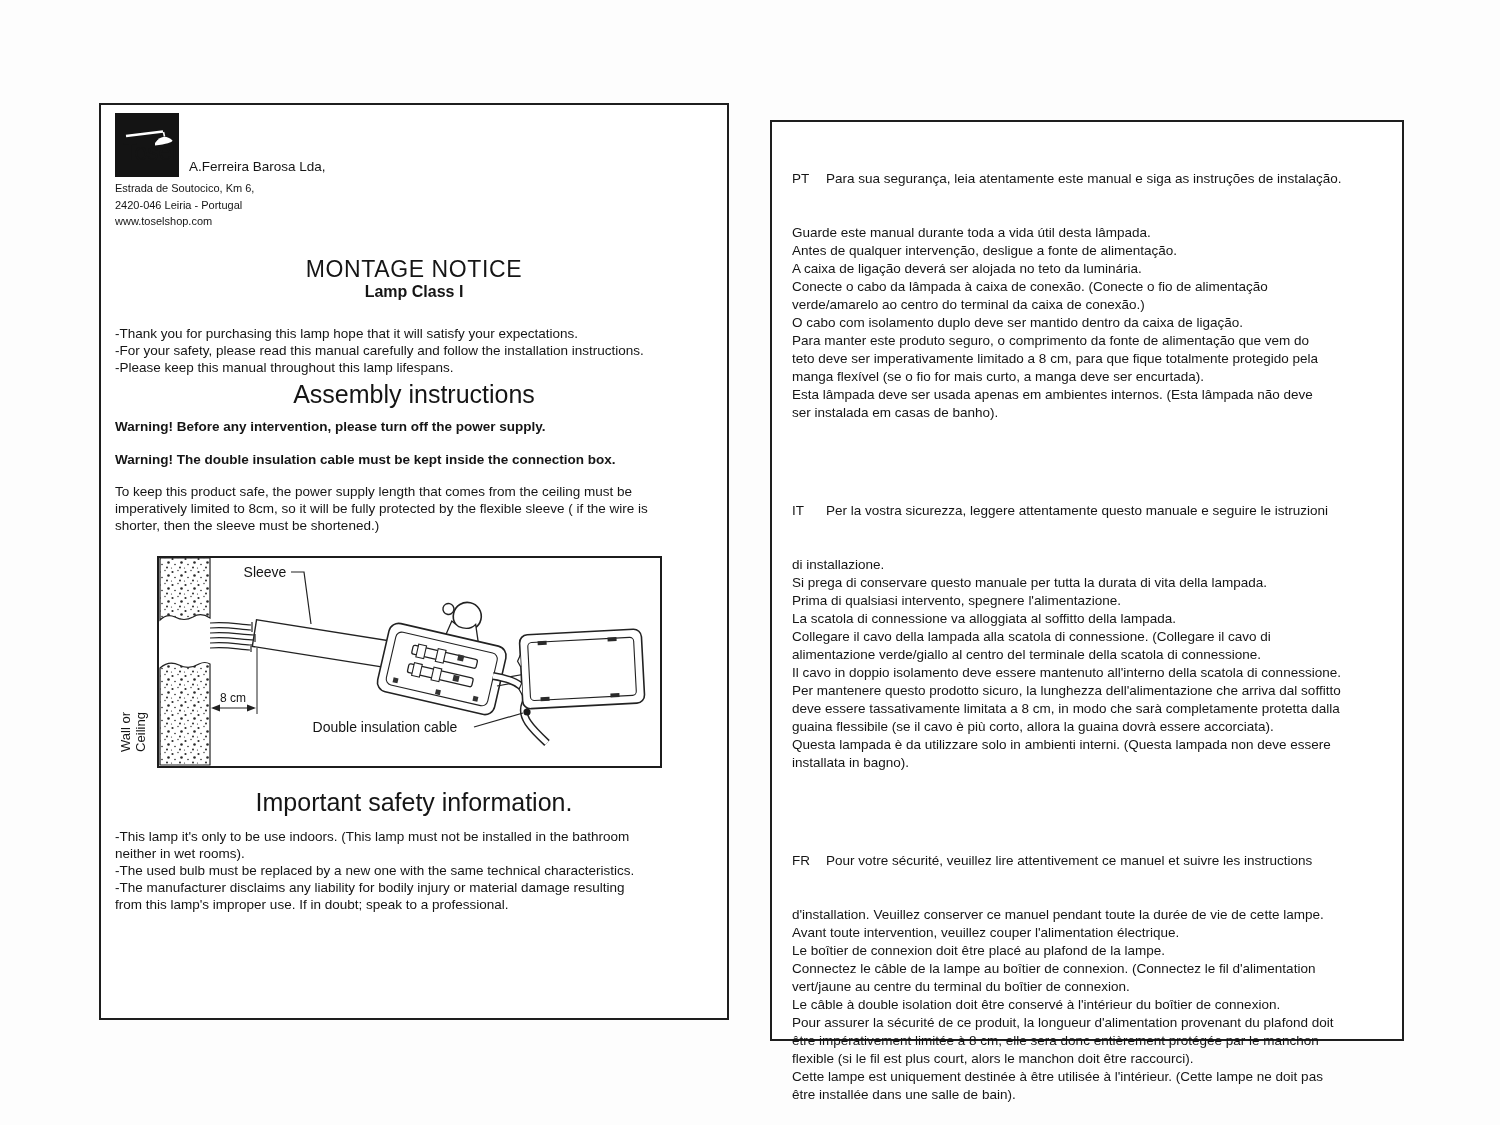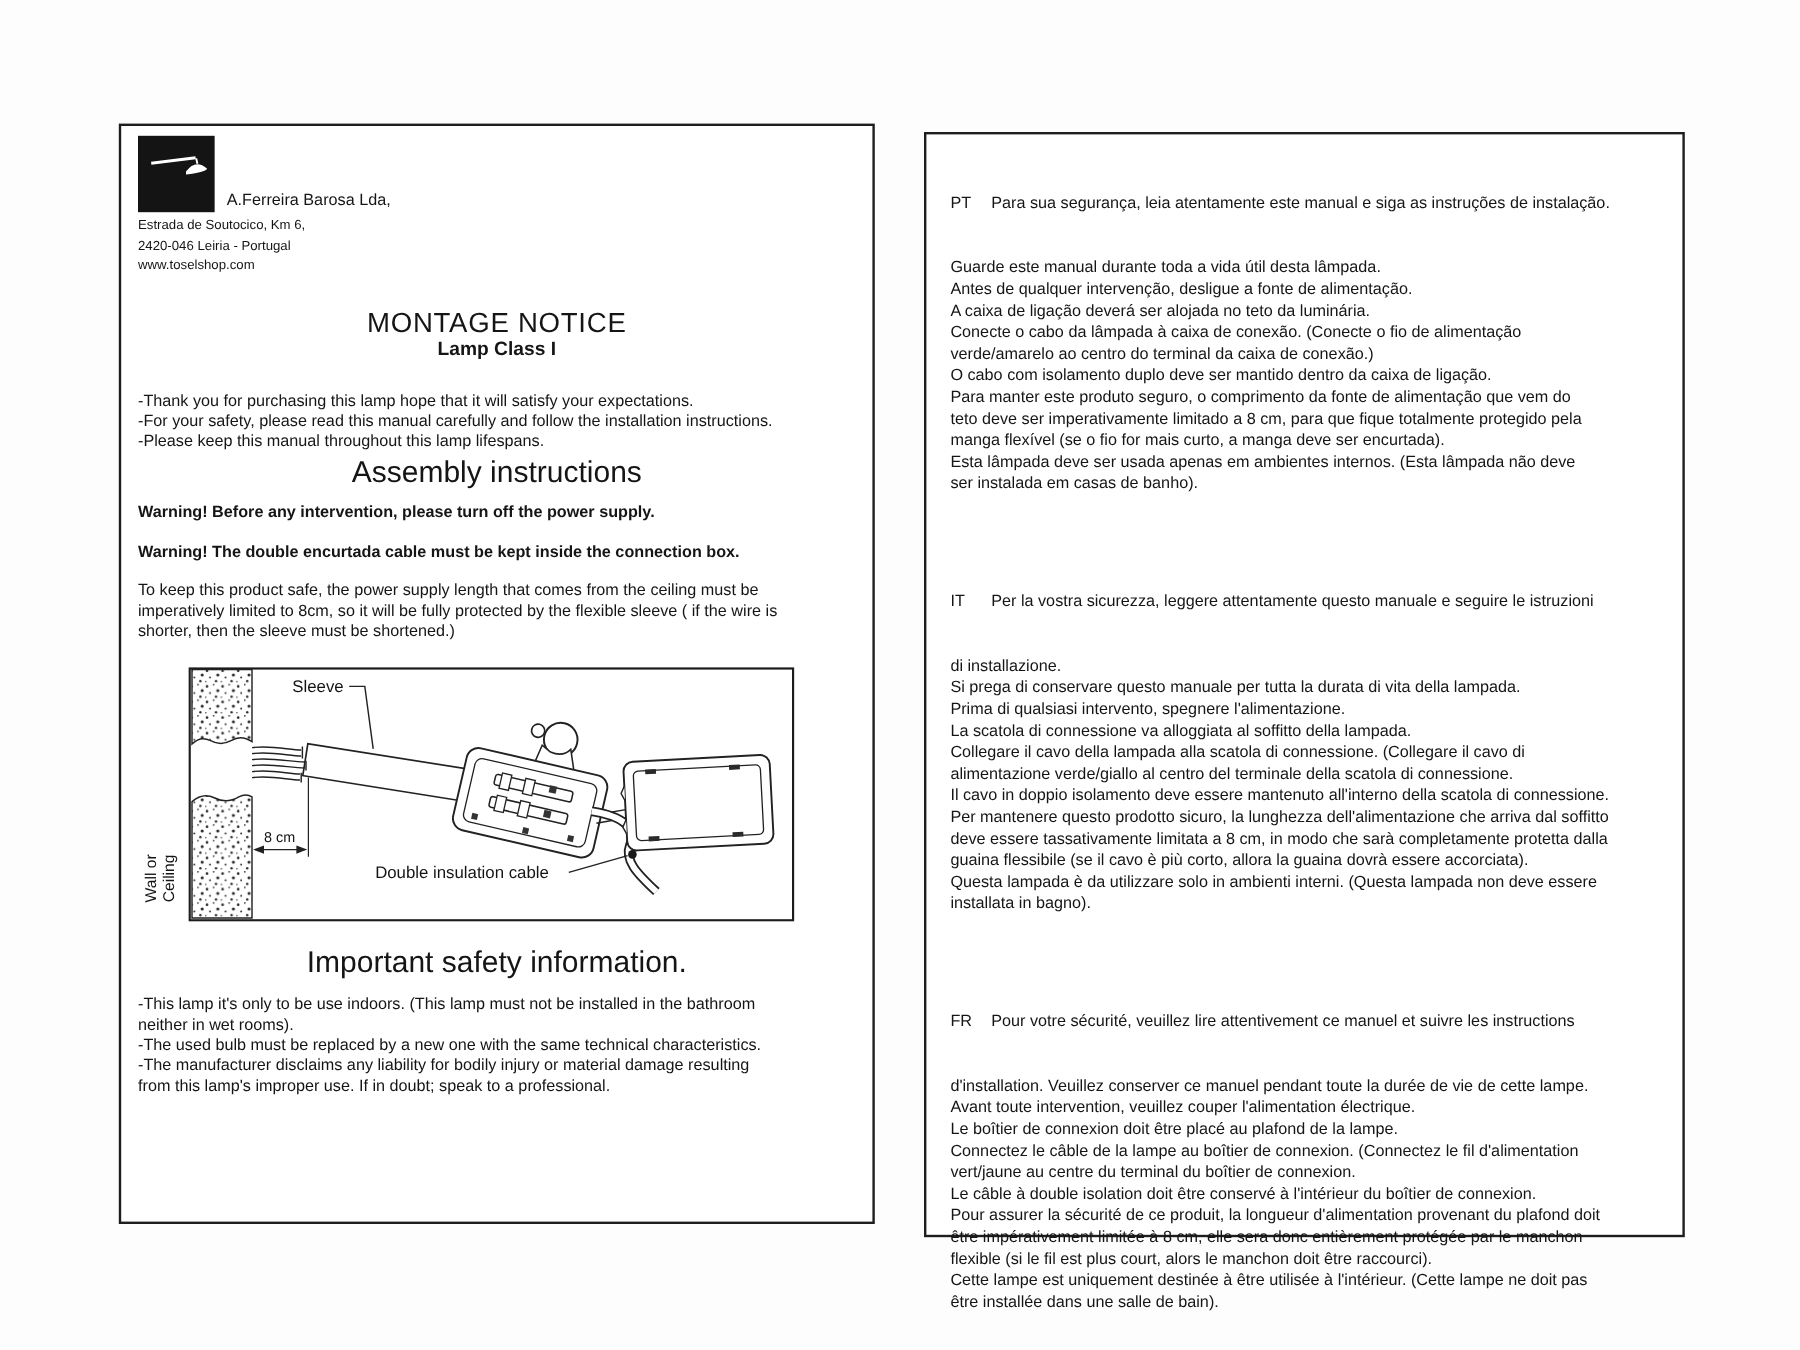--- a/index.html
+++ b/index.html
@@ -5,21 +5,21 @@
   html,body{margin:0;padding:0;}
   body{
     width:1500px;height:1125px;overflow:hidden;
     background:#fdfdfd;color:#151515;
     font-family:"Liberation Sans", sans-serif;
     -webkit-font-smoothing:antialiased;
   }
   .sheet{position:relative;width:1500px;height:1125px;background:#fdfdfd;}
   .panel{position:absolute;background:#fff;border:2px solid #1e1e1e;box-sizing:border-box;}
   .panel-left{left:99px;top:103px;width:630px;height:917px;padding:8px 14px 0 14px;}
-  .panel-right{left:770px;top:110px;width:634px;height:921px;padding:12px 10px 0 20px;}
+  .panel-right{left:770px;top:120px;width:634px;height:921px;padding:12px 10px 0 20px;}
 
   
   .logo-row{display:flex;align-items:flex-end;}
   .logo-svg{width:64px;height:64px;display:block;}
   .company-line1{margin-left:10px;margin-bottom:3px;font-size:13.5px;}
   .company-lines{font-size:11px;line-height:16.5px;margin-top:3px;}
   .doc-title{text-align:center;font-size:23px;margin-top:26px;letter-spacing:.6px;}
   .doc-subtitle{text-align:center;font-size:16px;font-weight:bold;}
   .body-txt{font-size:13.5px;line-height:17px;white-space:pre-wrap;}
   .intro{margin-top:24px;}
@@ -70,21 +70,21 @@
 
     <div class="doc-title">MONTAGE NOTICE</div>
     <div class="doc-subtitle">Lamp Class I</div>
 
     <div class="body-txt intro"><div class="tline">-Thank you for purchasing this lamp hope that it will satisfy your expectations.</div><div class="tline">-For your safety, please read this manual carefully and follow the installation instructions.</div><div class="tline">-Please keep this manual throughout this lamp lifespans.</div></div>
 
     <div class="h2">Assembly instructions</div>
     <div class="warning">Warning! Before any intervention, please turn off the power supply.</div>
 
 
-    <div class="warning warning2">Warning! The double encurtada cable must be kept inside the connection box.</div>
+    <div class="warning warning2">Warning! The double insulation cable must be kept inside the connection box.</div>
 
     <div class="body-txt para2"><div class="tline">To keep this product safe, the power supply length that comes from the ceiling must be</div><div class="tline">imperatively limited to 8cm, so it will be fully protected by the flexible sleeve ( if the wire is</div><div class="tline">shorter, then the sleeve must be shortened.)</div></div>
 
     <div class="diagram-wrap">
       <div class="wall-label">
           <div class="tline">Wall or</div>
           <div class="tline">Ceiling</div>
         </div>
       <svg class="diagram-svg" viewBox="0 0 505 212">
         <defs>

